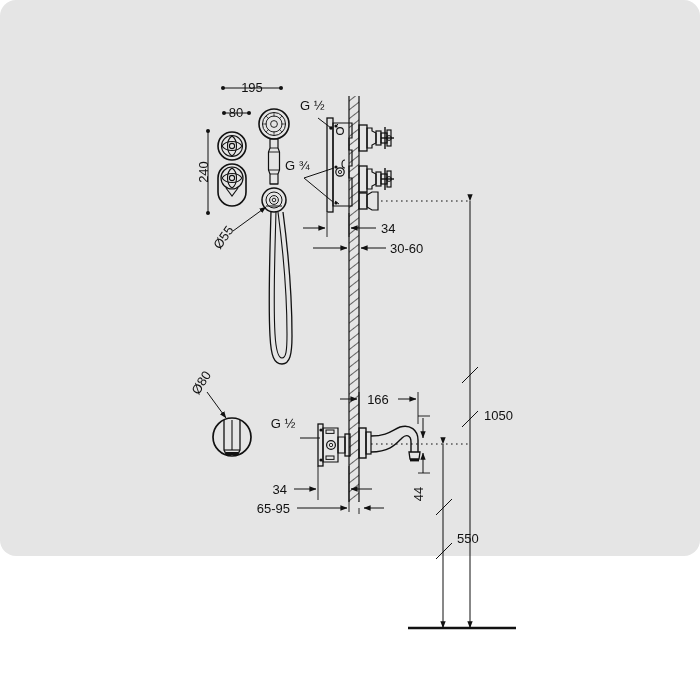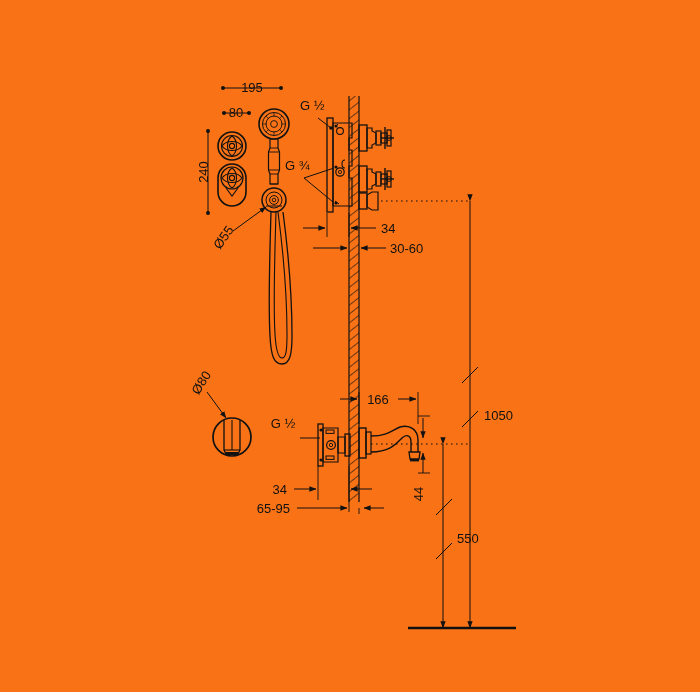--- a/index.html
+++ b/index.html
@@ -1,18 +1,18 @@
 <!DOCTYPE html>
 <html><head>
 <meta charset="utf-8">
 <style>
   html,body{margin:0;padding:0;background:#ffffff;}
   body{width:700px;height:700px;overflow:hidden;
        font-family:"Liberation Sans", sans-serif;}
-  #sheet{position:relative;width:700px;height:692px;background:#f97316;}
+  #sheet{position:relative;width:700px;height:556px;background:#e5e5e5;border-radius:16px;}
   svg{display:block;}
   .dimtxt{font-family:"Liberation Sans", sans-serif;font-size:13px;fill:#111;}
 </style>
 </head>
 <body>
 
 <div id="sheet">
 <svg width="700" height="700" viewBox="0 0 700 700">
 
   <defs>

